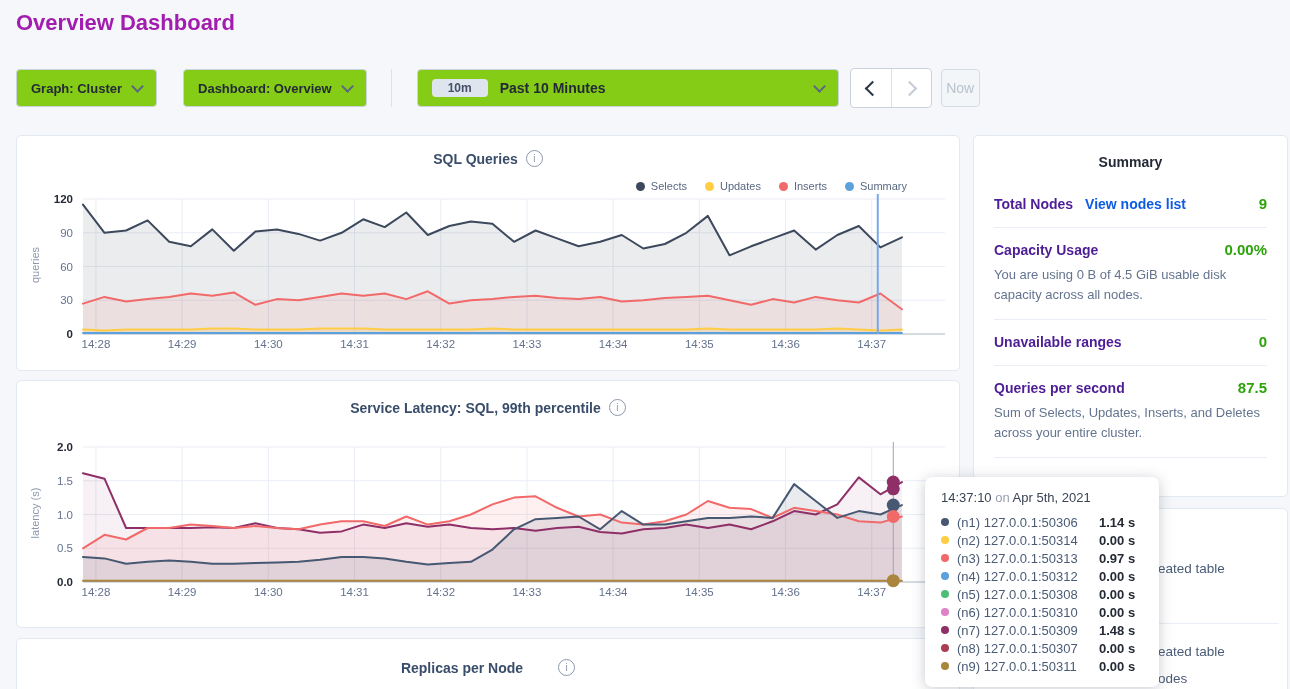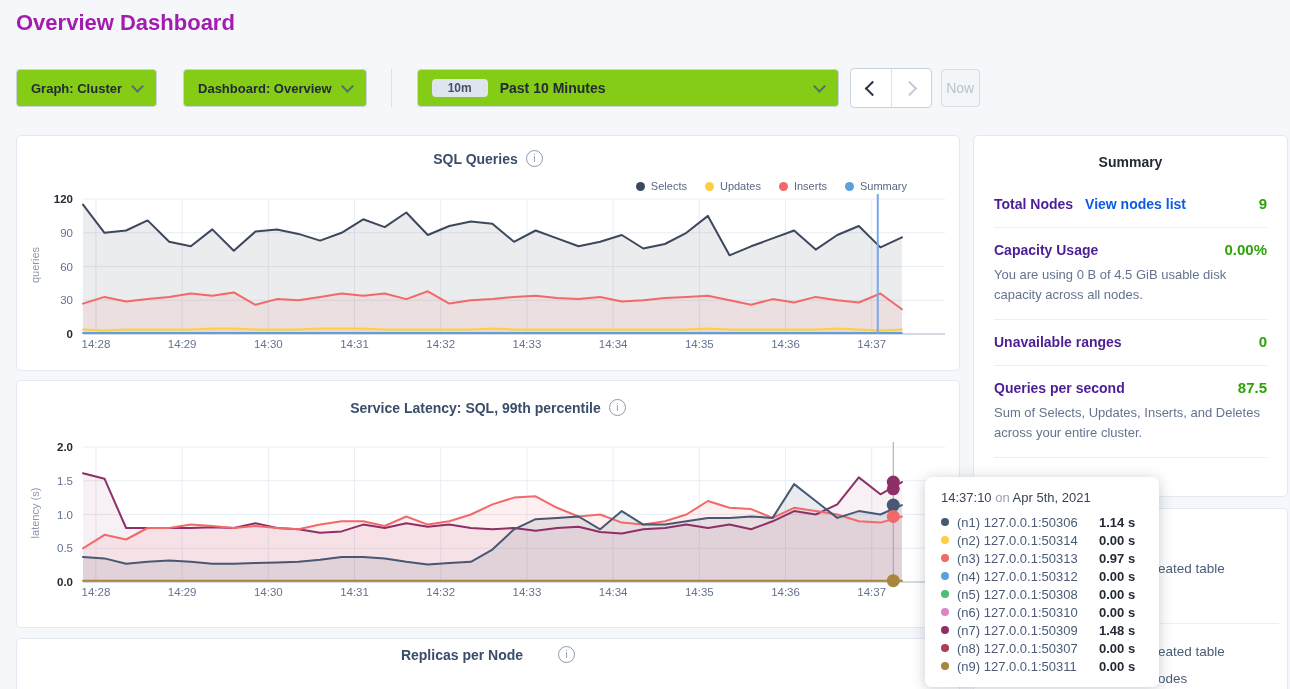--- a/index.html
+++ b/index.html
@@ -204,21 +204,21 @@
       <line x1="864.2800000000001" x2="864.2800000000001" y1="2" y2="142" stroke="#9AA5B5" stroke-width="1"></line>
       <circle cx="864.2800000000001" cy="42.099999999999994" r="6.5" fill="#8E2F67"></circle>
       <circle cx="864.2800000000001" cy="48.85000000000001" r="6.5" fill="#8E2F67"></circle>
       <circle cx="864.2800000000001" cy="65.05000000000001" r="6.5" fill="#475872"></circle>
       <circle cx="864.2800000000001" cy="76.525" r="6.5" fill="#F16969"></circle>
       <circle cx="864.2800000000001" cy="140.65" r="6.5" fill="#A9853E"></circle>
     </svg>
 </div>
 
 <div class="card" style="left:16px;top:638px;width:944px;height:200px;">
-  <div class="chart-title" style="top:7px;gap:35px;">
+  <div class="chart-title" style="top:20px;gap:35px;">
     <span>Replicas per Node</span>
     <span class="info-icon">i</span>
   </div>
 </div>
 
 <div class="card" style="left:973px;top:135px;width:315px;height:362px;">
   <div class="sum-head">Summary</div>
   <div class="sum-body">
     <div class="sum-sec">
       <div class="sum-row">

